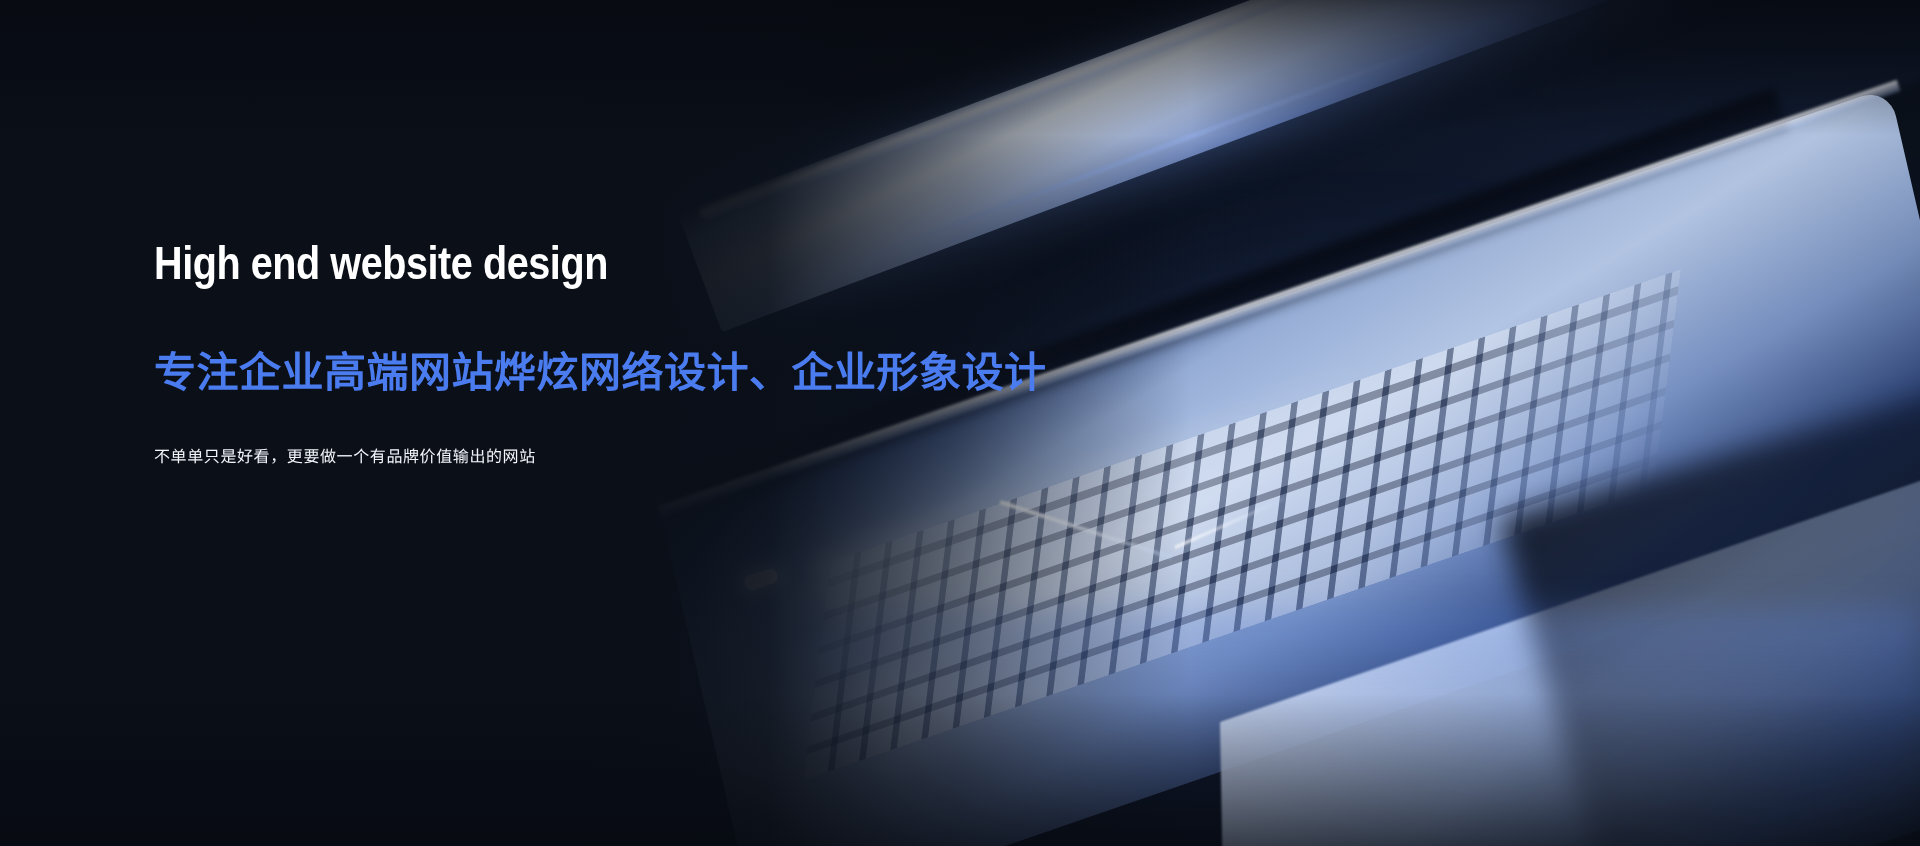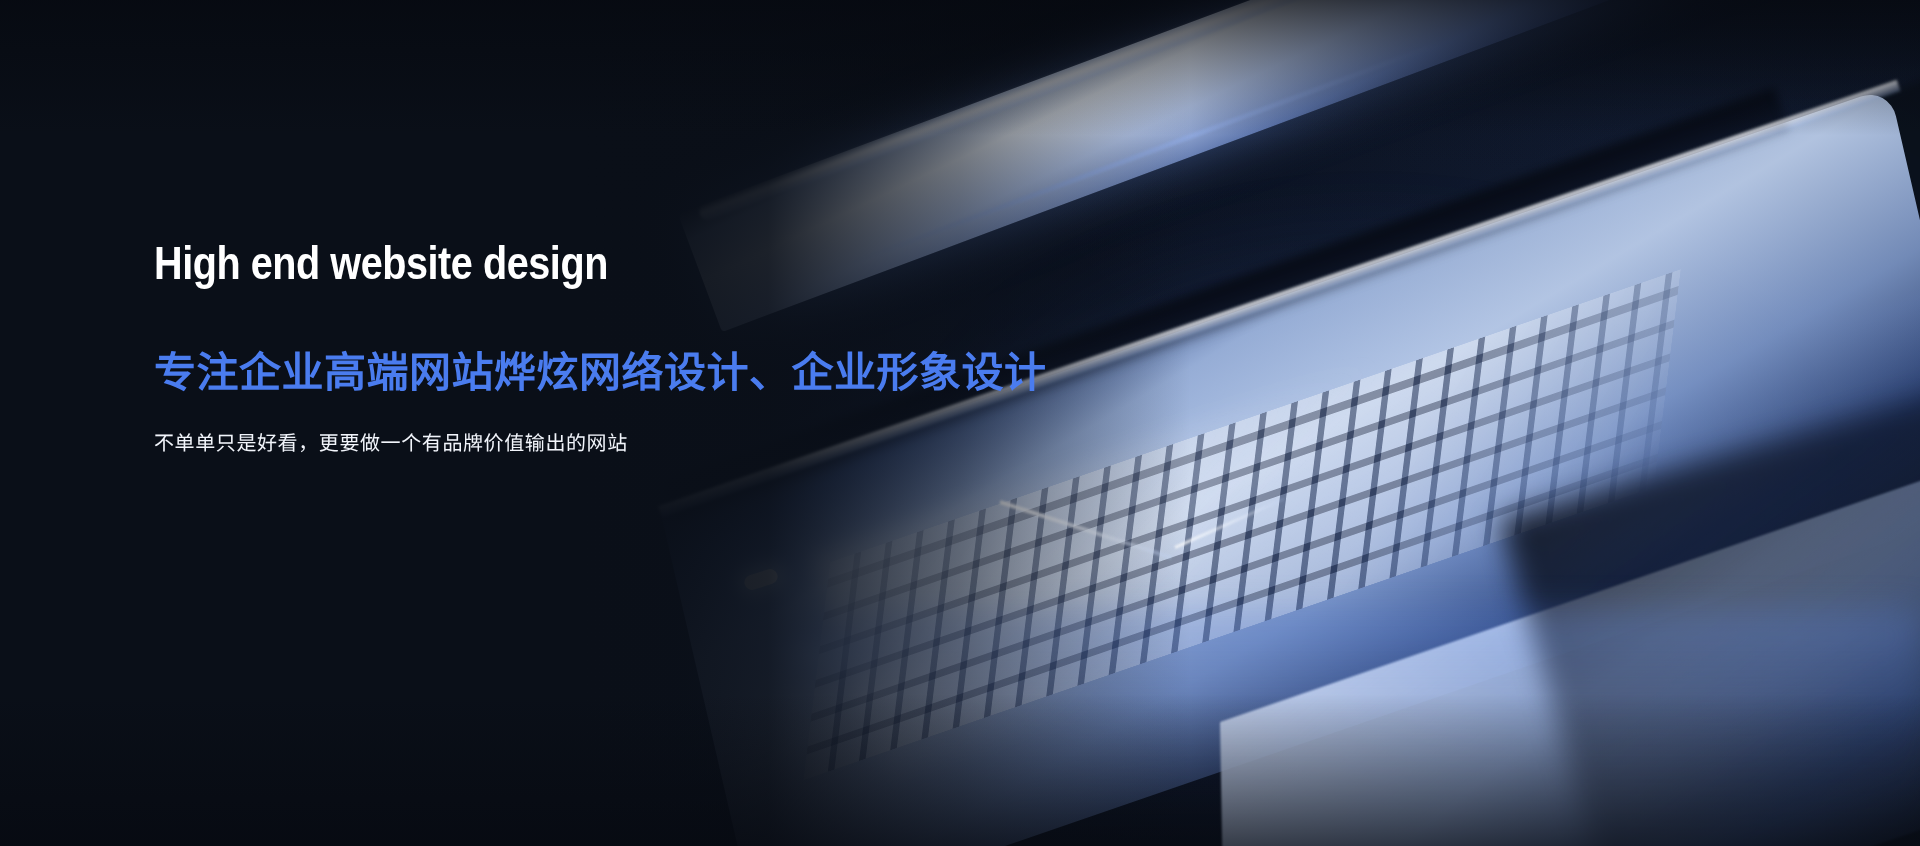--- a/index.html
+++ b/index.html
@@ -264,23 +264,23 @@
     margin: 58px 0 0 0;
     font-family: "Liberation Sans", "DejaVu Sans", sans-serif;
     font-size: 42px;
     font-weight: 700;
     line-height: 1.2;
     letter-spacing: 0.5px;
     color: #4a7cef;
     white-space: nowrap;
   }
   .subline {
-    margin: 30px 0 0 0;
+    margin: 47px 0 0 0;
     font-family: "Liberation Sans", "DejaVu Sans", sans-serif;
-    font-size: 20px;
+    font-size: 16px;
     font-weight: 400;
     line-height: 1.5;
     letter-spacing: 0.6px;
     color: #f2f5fb;
     white-space: nowrap;
   }
 </style>
 </head>
 <body>
 

